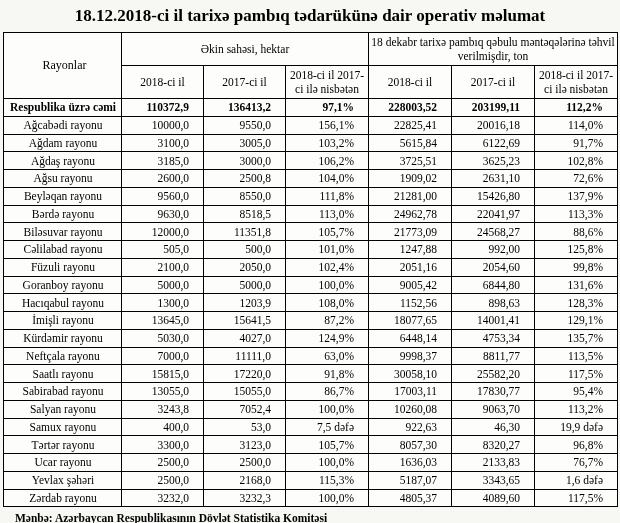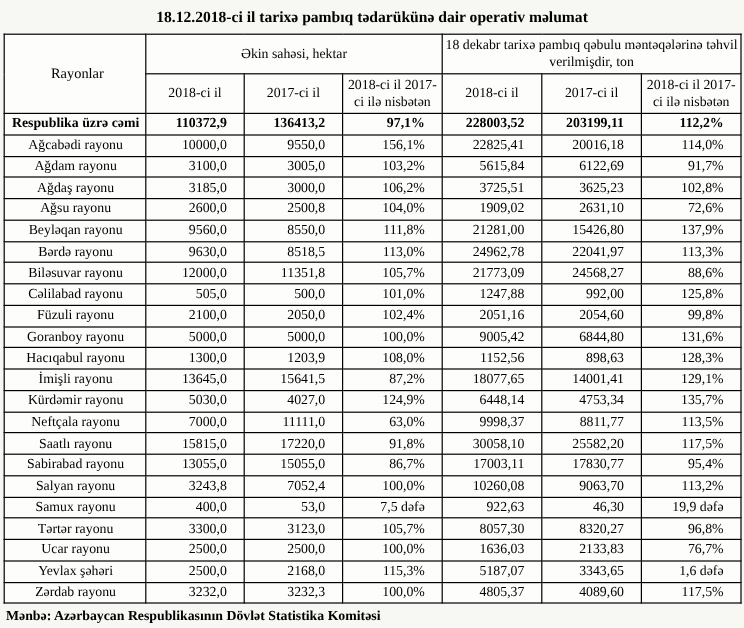--- a/index.html
+++ b/index.html
@@ -11,21 +11,21 @@
   .page {
     width: 620px;
     height: 523px;
     box-sizing: border-box;
     padding: 5px 3px 0 3px;
     overflow: hidden;
   }
   .title {
     text-align: center;
     font-weight: bold;
-    font-size: 13px;
+    font-size: 17px;
     margin: 1px 0 6px 0;
     color: #000;
   }
   table.stat {
     border-collapse: collapse;
     width: 614px;
     table-layout: fixed;
     background: #fdfdfb;
   }
   table.stat th, table.stat td {
@@ -59,21 +59,21 @@
   tbody td.num {
     text-align: right;
     padding-right: 14px;
   }
   tr.total-row td {
     font-weight: bold;
   }
   .footer {
     font-weight: bold;
     font-size: 11.5px;
-    margin: 5px 0 0 2px;
+    margin: 5px 0 0 12px;
     color: #000;
   }
 </style>
 </head>
 <body>
 
 <div class="page">
   <div class="title">18.12.2018-ci il tarixə pambıq tədarükünə dair operativ məlumat</div>
 
   <table class="stat">

